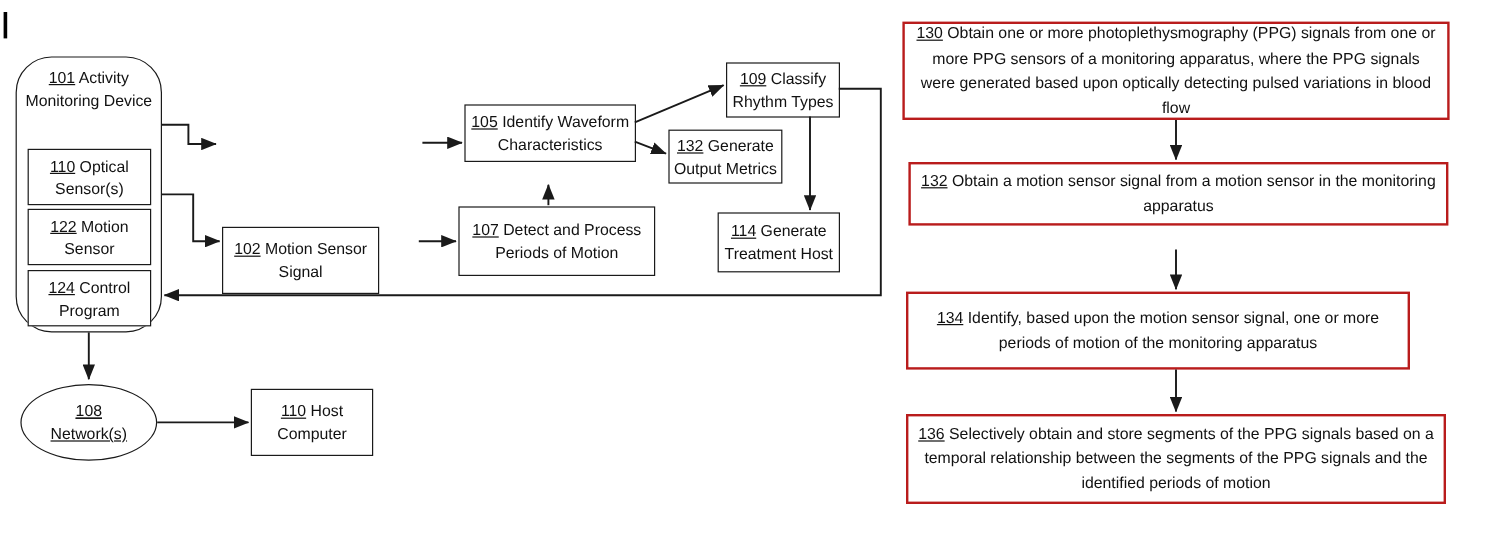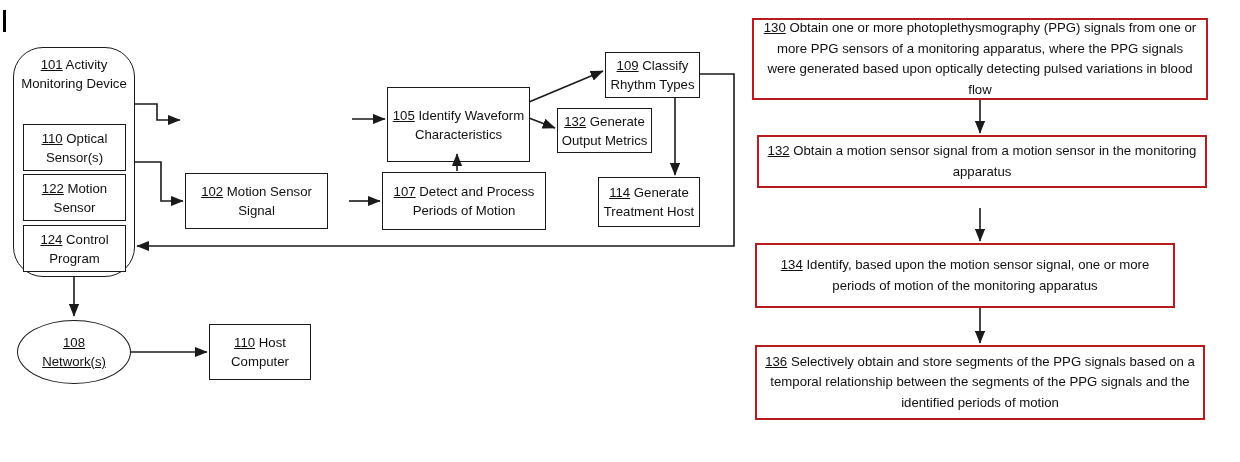--- a/index.html
+++ b/index.html
@@ -99,28 +99,28 @@
   </div>
 
   <div class="node" style="left:23px;top:225px;width:103px;height:47px">
     <div class="txt">
       <span class="num">124</span>
       <span>Control Program</span>
     </div>
   </div>
 
 
-  <div class="node" style="left:185px;top:173px;width:143px;height:56px">
+  <div class="node" style="left:185px;top:189px;width:131px;height:56px">
     <div class="txt">
       <span class="num">102</span>
       <span>Motion Sensor Signal</span>
     </div>
   </div>
 
-  <div class="node" style="left:387px;top:87px;width:143px;height:75px">
+  <div class="node" style="left:387px;top:87px;width:143px;height:48px">
     <div class="txt">
       <span class="num">105</span>
       <span>Identify Waveform Characteristics</span>
     </div>
   </div>
 
   <div class="node" style="left:382px;top:172px;width:164px;height:58px">
     <div class="txt">
       <span class="num">107</span>
       <span>Detect and Process Periods of Motion</span>

